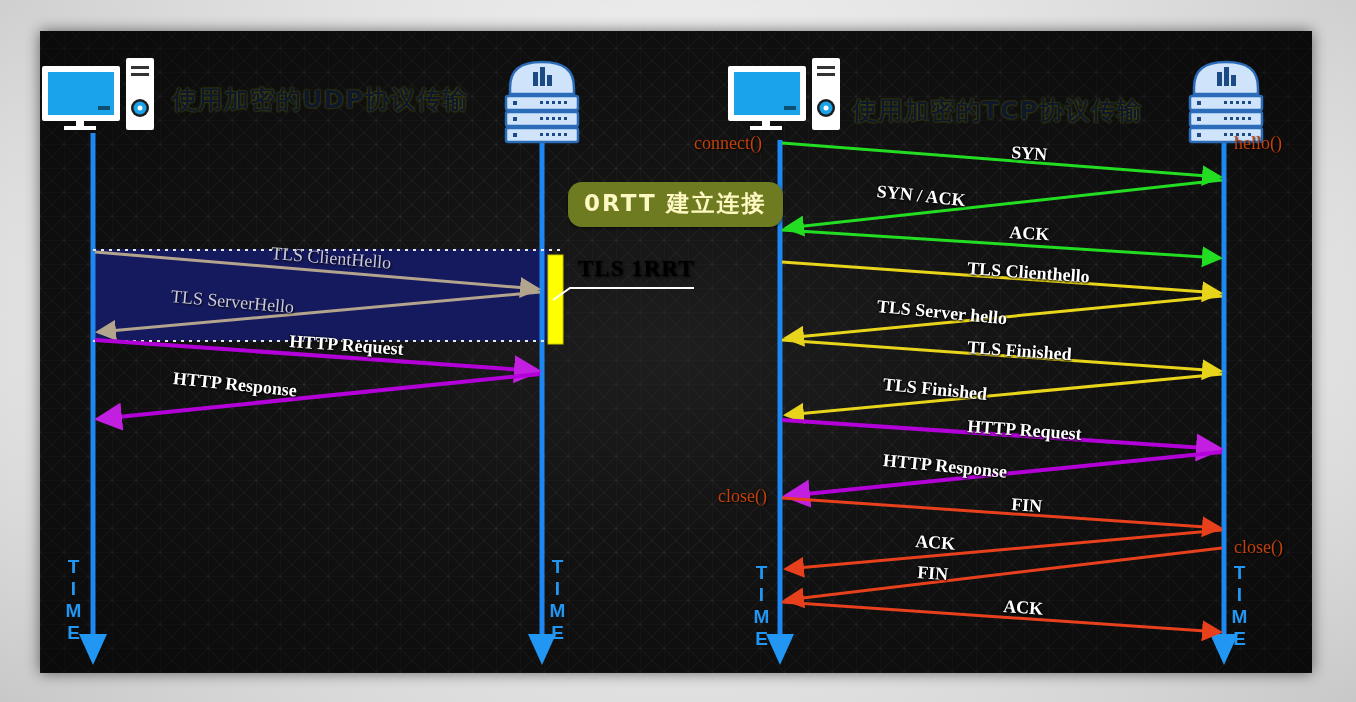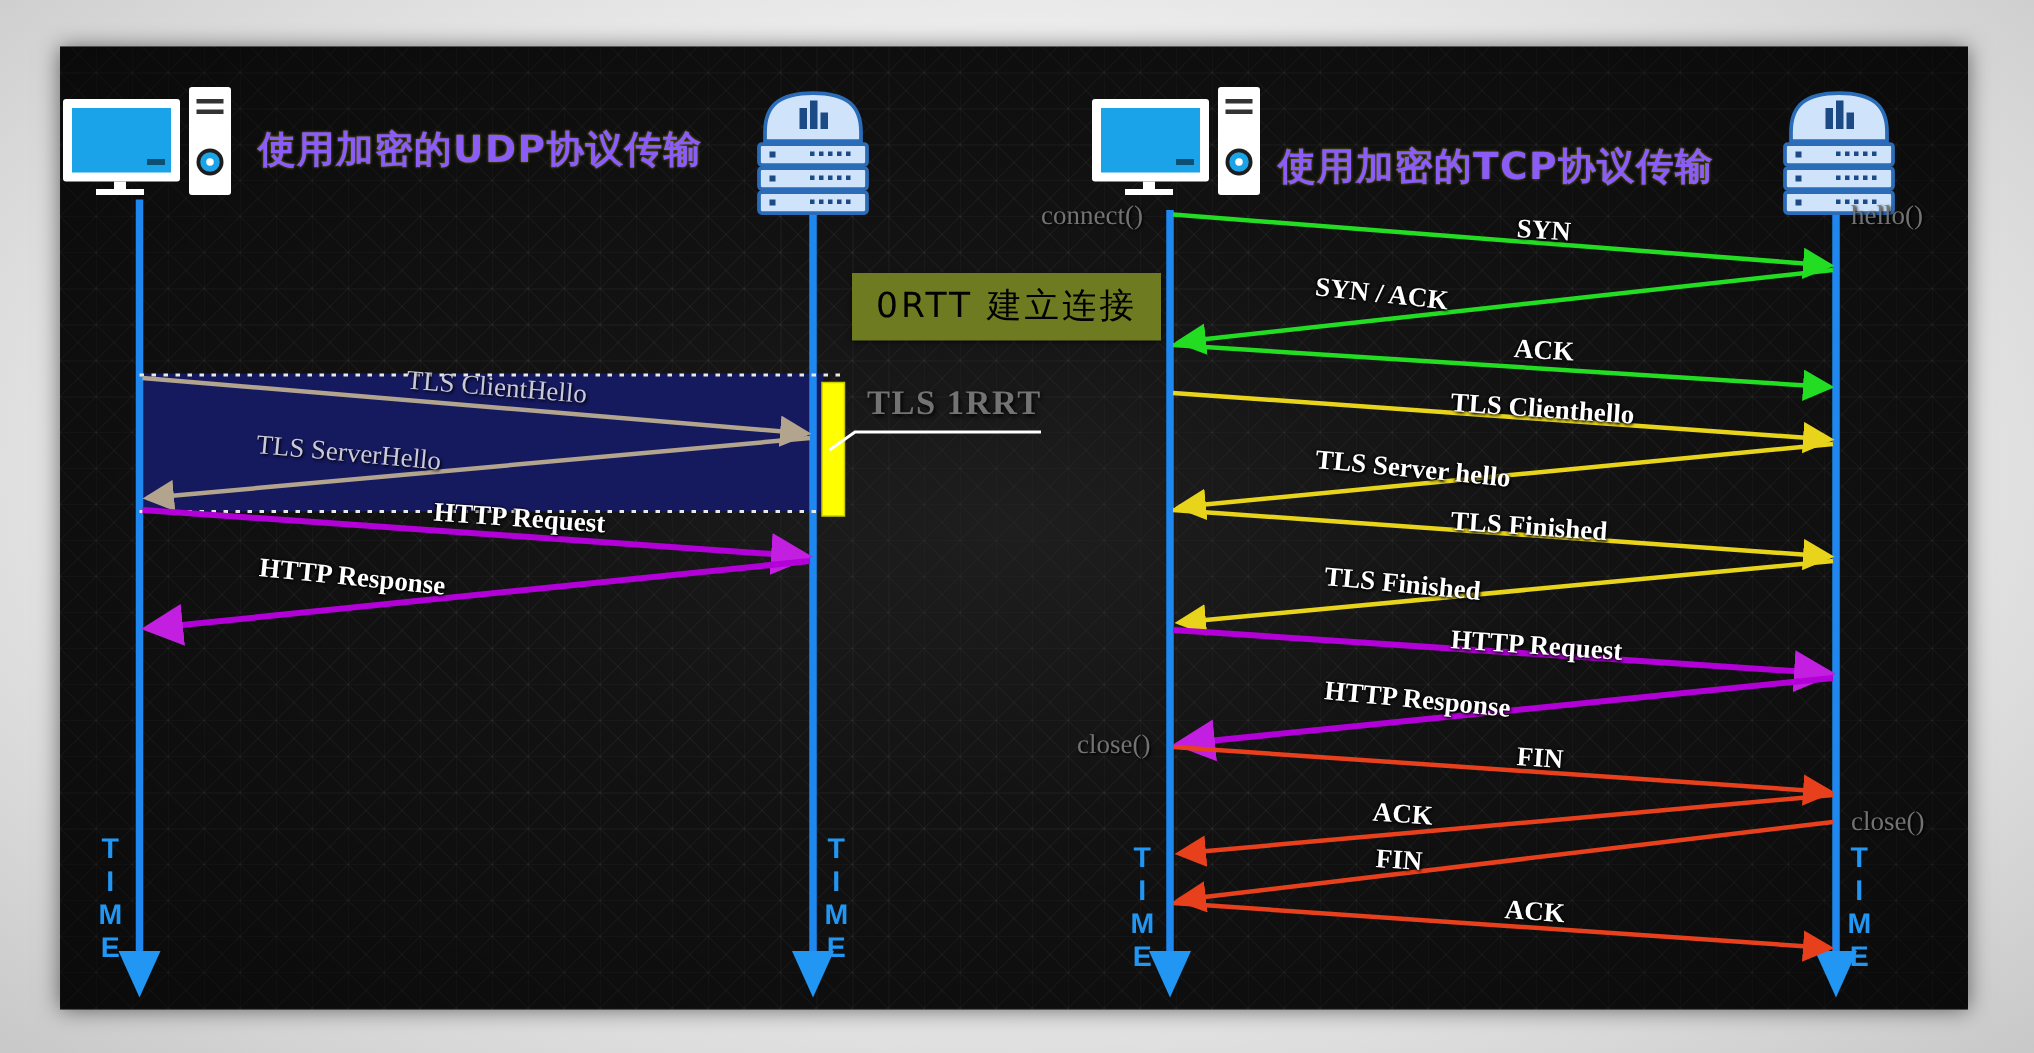--- a/index.html
+++ b/index.html
@@ -44,65 +44,65 @@
   .lbl {
     position: absolute;
     white-space: nowrap;
     font-family: "Liberation Serif", serif;
     pointer-events: none;
   }
   .title-cn {
     font-family: "DejaVu Sans", sans-serif;
     font-weight: bold;
     font-size: 25px;
-    color: #8b5cf6;
+    color: #0f172a;
     letter-spacing: 1px;
     text-shadow: 0 0 2px #6b7400;
   }
   .msg {
     color: #ffffff;
     font-size: 18px;
     font-weight: bold;
     text-shadow: 1px 1px 2px #000, -1px 0 2px #000;
   }
   .msg-dim {
     color: #c9c9d8;
     font-size: 18px;
     font-weight: normal;
     text-shadow: 1px 1px 2px #000;
   }
   .api {
-    color: #737373;
+    color: #c2410c;
     font-size: 18px;
     text-shadow: 1px 1px 2px #000;
   }
   .timeword {
     color: #2196f3;
     font-size: 19px;
     font-weight: bold;
     letter-spacing: 1px;
     writing-mode: vertical-rl;
     text-orientation: upright;
     font-family: "Liberation Sans", sans-serif;
   }
   .tls1rrt {
-    color: #737373;
+    color: #000000;
     font-size: 23px;
     font-weight: bold;
     letter-spacing: 1px;
     text-shadow: 1px 1px 3px #000;
   }
   .badge {
     position: absolute;
     background: #6f7b20;
-    border-radius: 0;
+    border-radius: 14px;
     padding: 6px 16px 8px 16px;
-    color: #000000;
+    color: #fef9c3;
     font-family: "DejaVu Sans", sans-serif;
-    font-weight: normal;
+    font-weight: bold;
     font-size: 23px;
     letter-spacing: 2px;
     box-shadow: 0 1px 3px rgba(0,0,0,.6);
   }
 </style>
 </head>
 <body>
 
 <div id="canvas">
   <div class="tex"></div>

